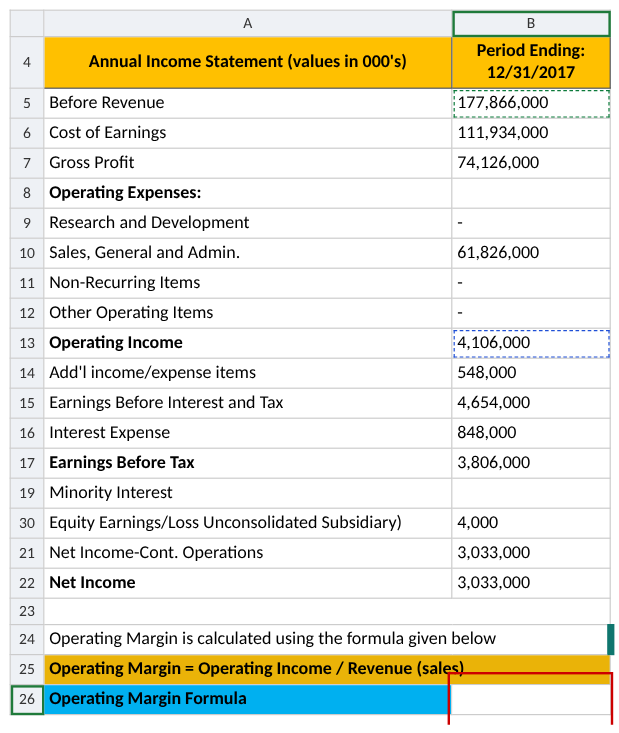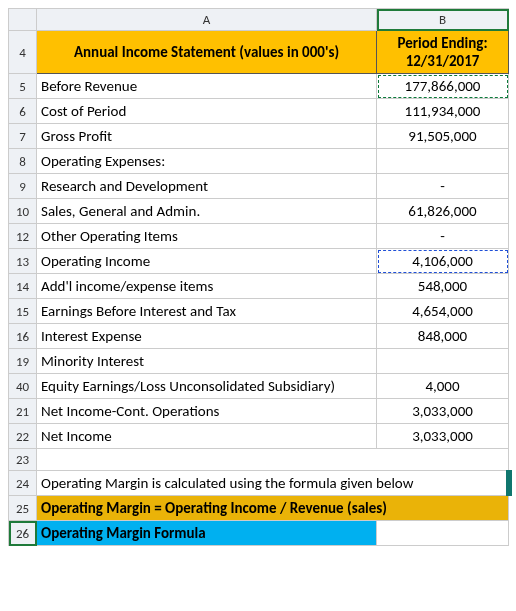--- a/index.html
+++ b/index.html
@@ -44,22 +44,22 @@
   .hdr-row td.cellA, .hdr-row td.cellB {
     background: #ffc000;
     font-weight: bold;
     text-align: center;
     vertical-align: middle;
     height: 40px;
     white-space: normal;
     border: 1px solid #555;
   }
   .cellA { text-align: left; }
-  .cellB { text-align: center; }
-  .bold { font-weight: normal; margin-left: 44px; }
+  .cellB { text-align: left; }
+  .bold { font-weight: bold; margin-left: 44px; }
   .sel-cell {
     outline: 2px solid #1f7a3a;
     outline-offset: -2px;
   }
   .ref-blue {
     outline: 1px dashed #1f4fd6;
     outline-offset: -2px;
   }
   .ref-green {
     outline: 1px dashed #0b7a3a;
@@ -104,44 +104,49 @@
     <td class="cellB">Period Ending: 12/31/2017</td>
   </tr>
 
   <tr>
     <td class="rowhdr">5</td>
     <td class="cellA">Before Revenue</td>
     <td class="cellB ref-green">177,866,000</td>
   </tr>
   <tr>
     <td class="rowhdr">6</td>
-    <td class="cellA">Cost of Period</td>
+    <td class="cellA">Cost of Earnings</td>
     <td class="cellB">111,934,000</td>
   </tr>
   <tr>
     <td class="rowhdr">7</td>
     <td class="cellA">Gross Profit</td>
-    <td class="cellB">91,505,000</td>
+    <td class="cellB">74,126,000</td>
   </tr>
   <tr>
     <td class="rowhdr">8</td>
     <td class="cellA bold">Operating Expenses:</td>
     <td class="cellB"></td>
   </tr>
   <tr>
     <td class="rowhdr">9</td>
     <td class="cellA">Research and Development</td>
     <td class="cellB">-</td>
   </tr>
   <tr>
     <td class="rowhdr">10</td>
     <td class="cellA">Sales, General and Admin.</td>
     <td class="cellB">61,826,000</td>
   </tr>
   <tr>
+    <td class="rowhdr">11</td>
+    <td class="cellA">Non-Recurring Items</td>
+    <td class="cellB">-</td>
+  </tr>
+  <tr>
     <td class="rowhdr">12</td>
     <td class="cellA">Other Operating Items</td>
     <td class="cellB">-</td>
   </tr>
   <tr>
     <td class="rowhdr">13</td>
     <td class="cellA bold">Operating Income</td>
     <td class="cellB ref-blue">4,106,000</td>
   </tr>
   <tr>
@@ -153,26 +158,31 @@
     <td class="rowhdr">15</td>
     <td class="cellA">Earnings Before Interest and Tax</td>
     <td class="cellB">4,654,000</td>
   </tr>
   <tr>
     <td class="rowhdr">16</td>
     <td class="cellA">Interest Expense</td>
     <td class="cellB">848,000</td>
   </tr>
   <tr>
+    <td class="rowhdr">17</td>
+    <td class="cellA bold">Earnings Before Tax</td>
+    <td class="cellB">3,806,000</td>
+  </tr>
+  <tr>
     <td class="rowhdr">19</td>
     <td class="cellA">Minority Interest</td>
     <td class="cellB"></td>
   </tr>
   <tr>
-    <td class="rowhdr">40</td>
+    <td class="rowhdr">30</td>
     <td class="cellA">Equity Earnings/Loss Unconsolidated Subsidiary)</td>
     <td class="cellB">4,000</td>
   </tr>
   <tr>
     <td class="rowhdr">21</td>
     <td class="cellA">Net Income-Cont. Operations</td>
     <td class="cellB">3,033,000</td>
   </tr>
   <tr>
     <td class="rowhdr">22</td>

